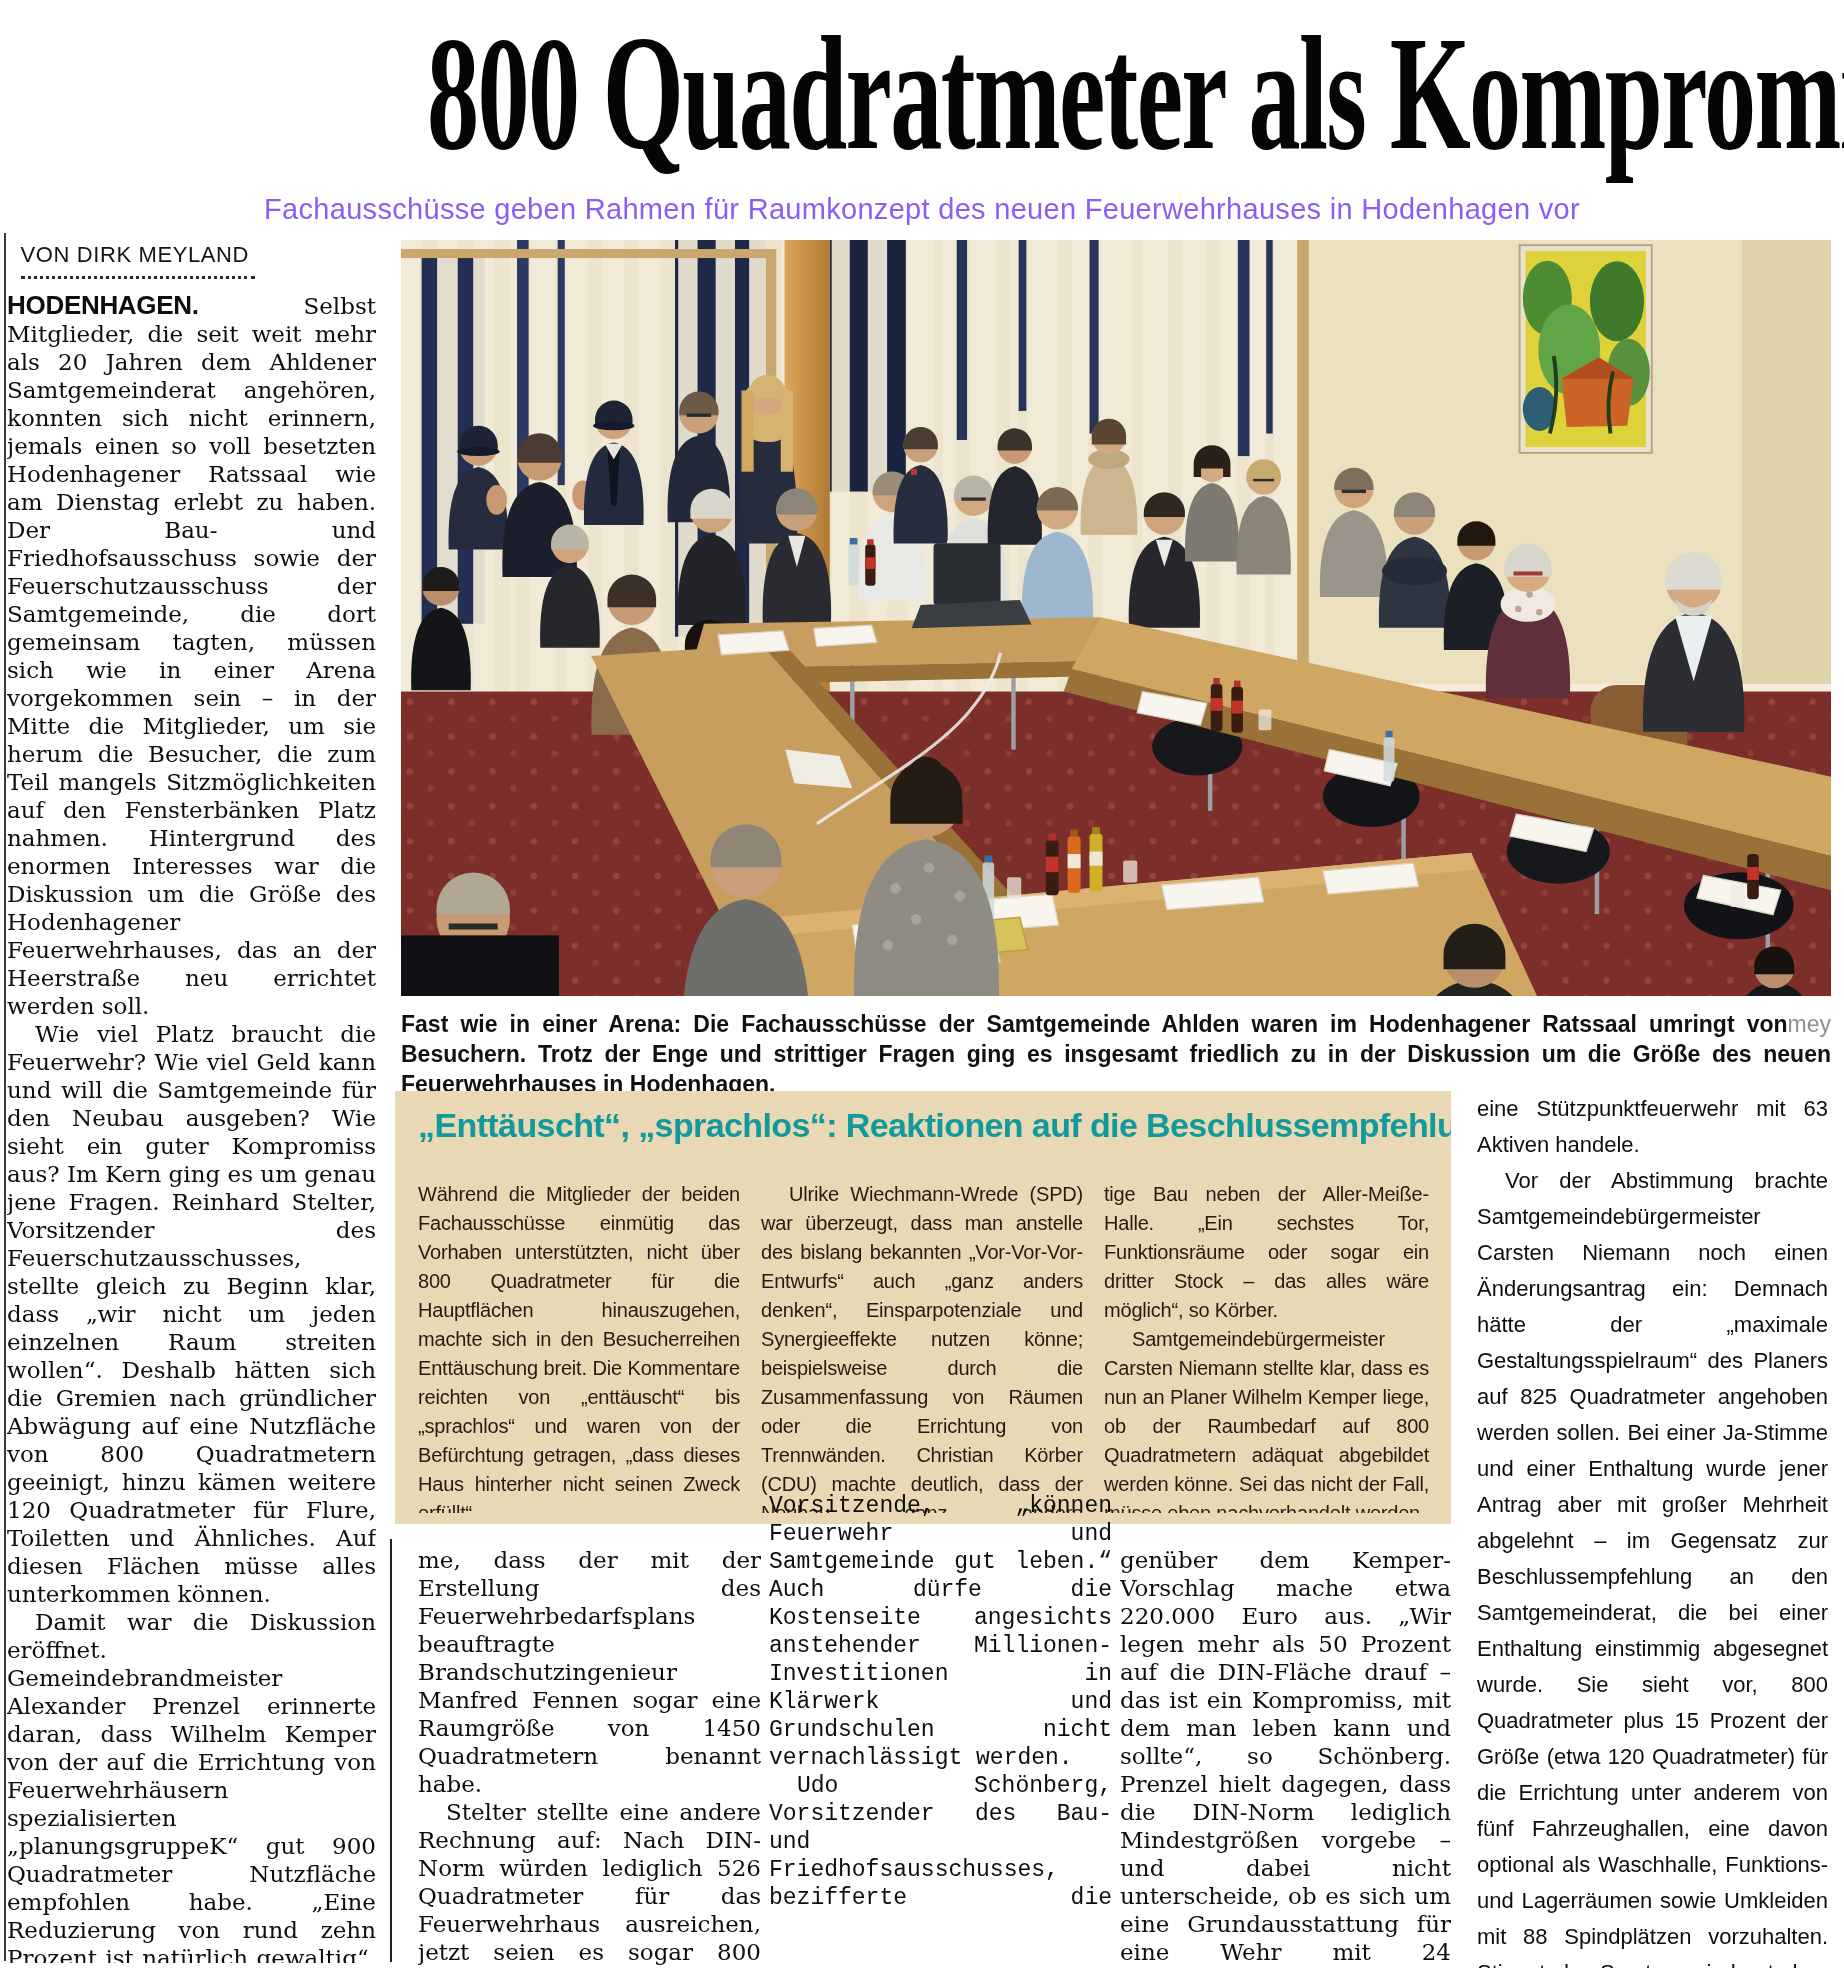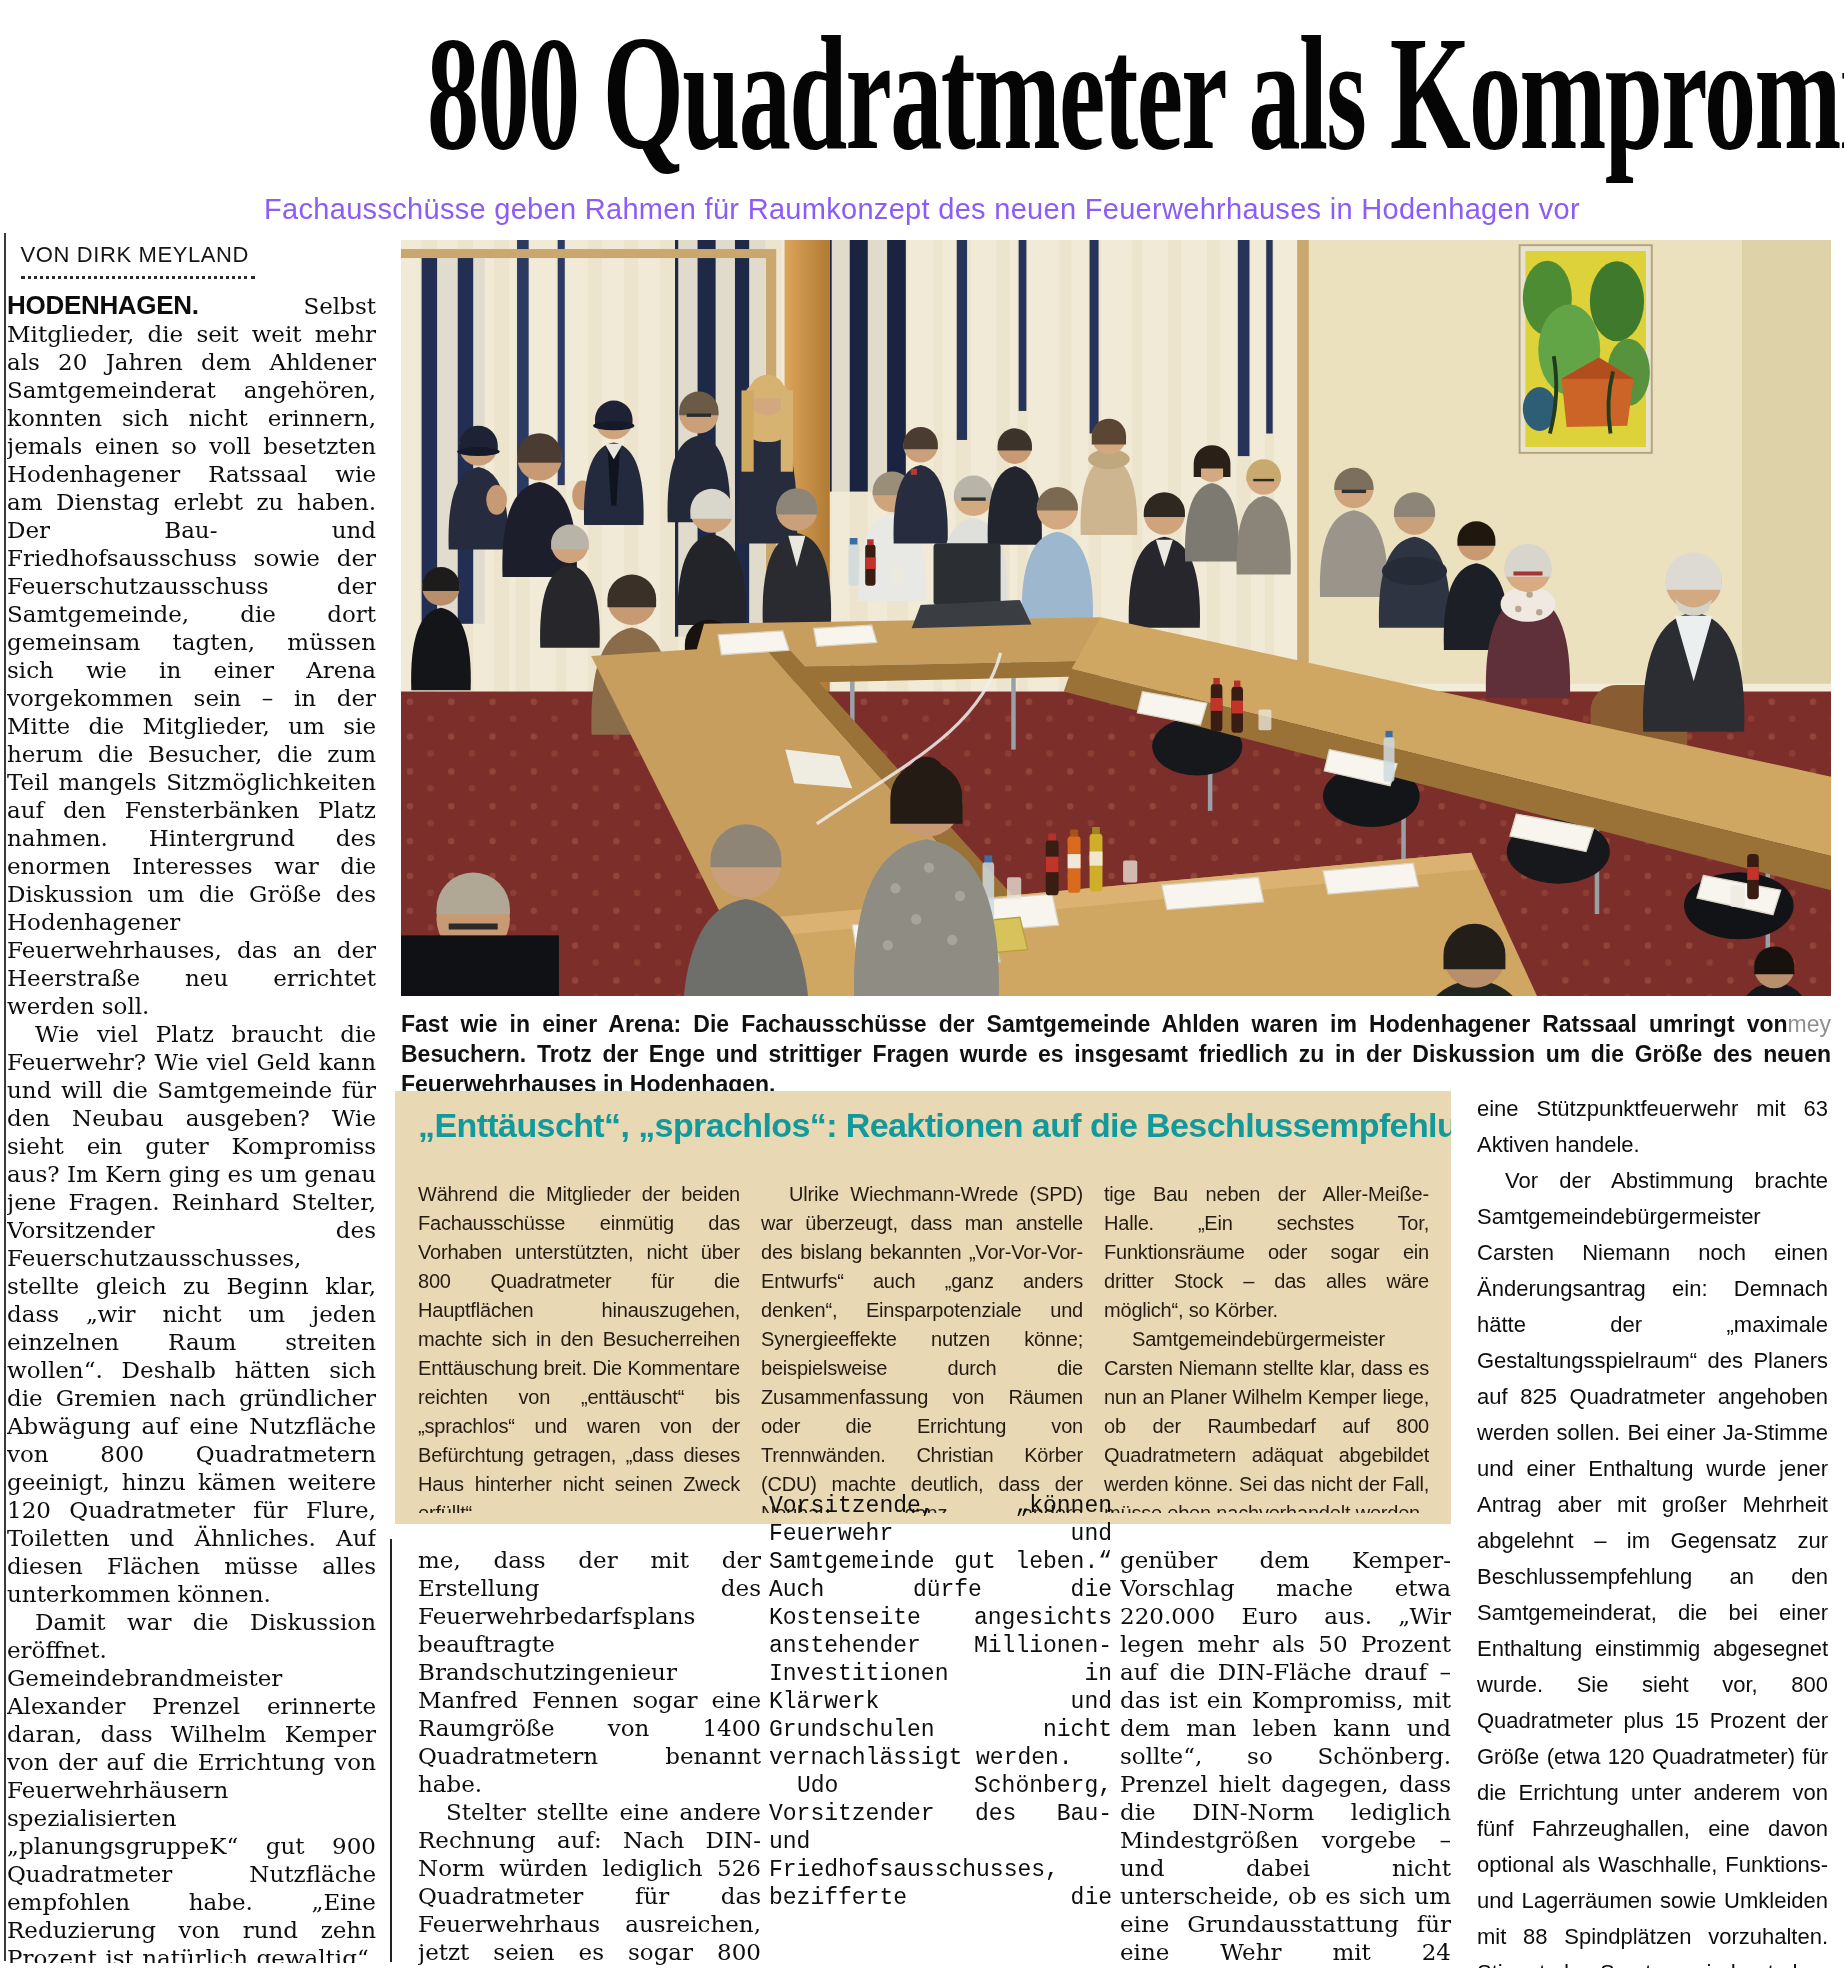--- a/index.html
+++ b/index.html
@@ -484,39 +484,39 @@
         <g transform="translate(2130,1148) scale(1.2)">
             <path d="M-50,80 Q-54,8 0,2 Q54,8 50,80 Z" fill="#15171c"></path>
             <circle cx="0" cy="-16" r="26" fill="#b98f6b"></circle>
             <path d="M-26,-18 A26,26 0 0 1 26,-18 L26,-8 L-26,-8 Z" fill="#17120d"></path>
           </g>
       </g>
     </svg>
   </figure>
 
   <figcaption class="caption">
-    <span class="credit">mey</span><span>Fast wie in einer Arena: Die Fachausschüsse der Samtgemeinde Ahlden waren im Hodenhagener Ratssaal umringt von Besuchern. Trotz der Enge und strittiger Fragen wurde es insgesamt friedlich zu in der Diskussion um die Größe des neuen Feuerwehrhauses in Hodenhagen.</span>
+    <span class="credit">mey</span><span>Fast wie in einer Arena: Die Fachausschüsse der Samtgemeinde Ahlden waren im Hodenhagener Ratssaal umringt von Besuchern. Trotz der Enge und strittiger Fragen ging es insgesamt friedlich zu in der Diskussion um die Größe des neuen Feuerwehrhauses in Hodenhagen.</span>
   </figcaption>
 
   <aside class="infobox">
     <h2>„Enttäuscht“, „sprachlos“: Reaktionen auf die Beschlussempfehlung</h2>
     <div class="ib-col ib1">
       <p>Während die Mitglieder der beiden Fachausschüsse einmütig das Vorhaben unterstützten, nicht über 800 Quadratmeter für die Hauptflächen hinauszugehen, machte sich in den Besucherreihen Enttäuschung breit. Die Kommentare reichten von „enttäuscht“ bis „sprachlos“ und waren von der Befürchtung getragen, „dass dieses Haus hinterher nicht seinen Zweck erfüllt“.</p>
     </div>
     <div class="ib-col ib2">
       <p class="ind">Ulrike Wiechmann-Wrede (SPD) war überzeugt, dass man anstelle des bislang bekannten „Vor-Vor-Vor-Entwurfs“ auch „ganz anders denken“, Einsparpotenziale und Synergieeffekte nutzen könne; beispielsweise durch die Zusammenfassung von Räumen oder die Errichtung von Trennwänden. Christian Körber (CDU) machte deutlich, dass der Neubau ganz andere Entwicklungschancen habe als der derzei-</p>
     </div>
     <div class="ib-col ib3">
       <p>tige Bau neben der Aller-Meiße-Halle. „Ein sechstes Tor, Funktionsräume oder sogar ein dritter Stock – das alles wäre möglich“, so Körber.</p>
       <p class="ind">Samtgemeindebürgermeister Carsten Niemann stellte klar, dass es nun an Planer Wilhelm Kemper liege, ob der Raumbedarf auf 800 Quadratmetern adäquat abgebildet werden könne. Sei das nicht der Fall, müsse eben nachverhandelt werden.</p>
     </div>
   </aside>
 
   <div class="col serif-wide col-b1">
-    <p>me, dass der mit der Erstellung des Feuerwehrbedarfsplans beauftragte Brandschutzingenieur Manfred Fennen sogar eine Raumgröße von 1400 Quadratmetern benannt habe.</p>
+    <p>me, dass der mit der Erstellung des Feuerwehrbedarfsplans beauftragte Brandschutzingenieur Manfred Fennen sogar eine Raumgröße von 1450 Quadratmetern benannt habe.</p>
     <p class="ind">Stelter stellte eine andere Rechnung auf: Nach DIN-Norm würden lediglich 526 Quadratmeter für das Feuerwehrhaus ausreichen, jetzt seien es sogar 800 beziehungsweise 920 Quadratmeter. „Damit“, so der</p>
   </div>
   <div class="col serif-wide col-b2">
     <p>Vorsitzende, „können Feuerwehr und Samtgemeinde gut leben.“ Auch dürfe die Kostenseite angesichts anstehender Millionen-Investitionen in Klärwerk und Grundschulen nicht vernachlässigt werden.</p>
     <p class="ind">Udo Schönberg, Vorsitzender des Bau- und Friedhofsausschusses, bezifferte die kalkulierten Kosten pro 50 Quadratmeter auf rund 120.000 Euro. Eine Reduzierung um zehn Prozent ge-</p>
   </div>
   <div class="col serif-wide col-b3">
     <p>genüber dem Kemper-Vorschlag mache etwa 220.000 Euro aus. „Wir legen mehr als 50 Prozent auf die DIN-Fläche drauf – das ist ein Kompromiss, mit dem man leben kann und sollte“, so Schönberg. Prenzel hielt dagegen, dass die DIN-Norm lediglich Mindestgrößen vorgebe – und dabei nicht unterscheide, ob es sich um eine Grundausstattung für eine Wehr mit 24 Mitgliedern oder – wie in Hodenhagen –</p>
   </div>
   <div class="col serif-narrow col-right">

